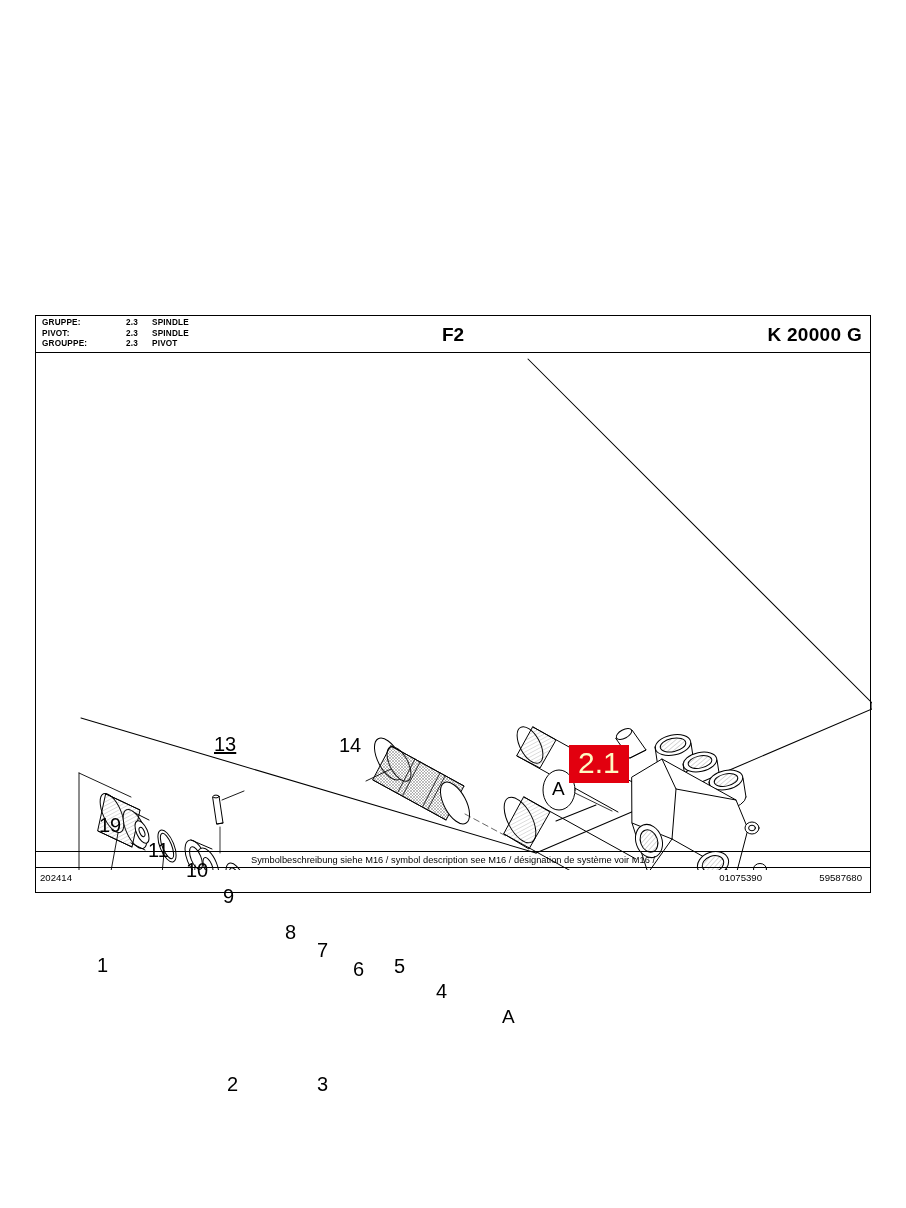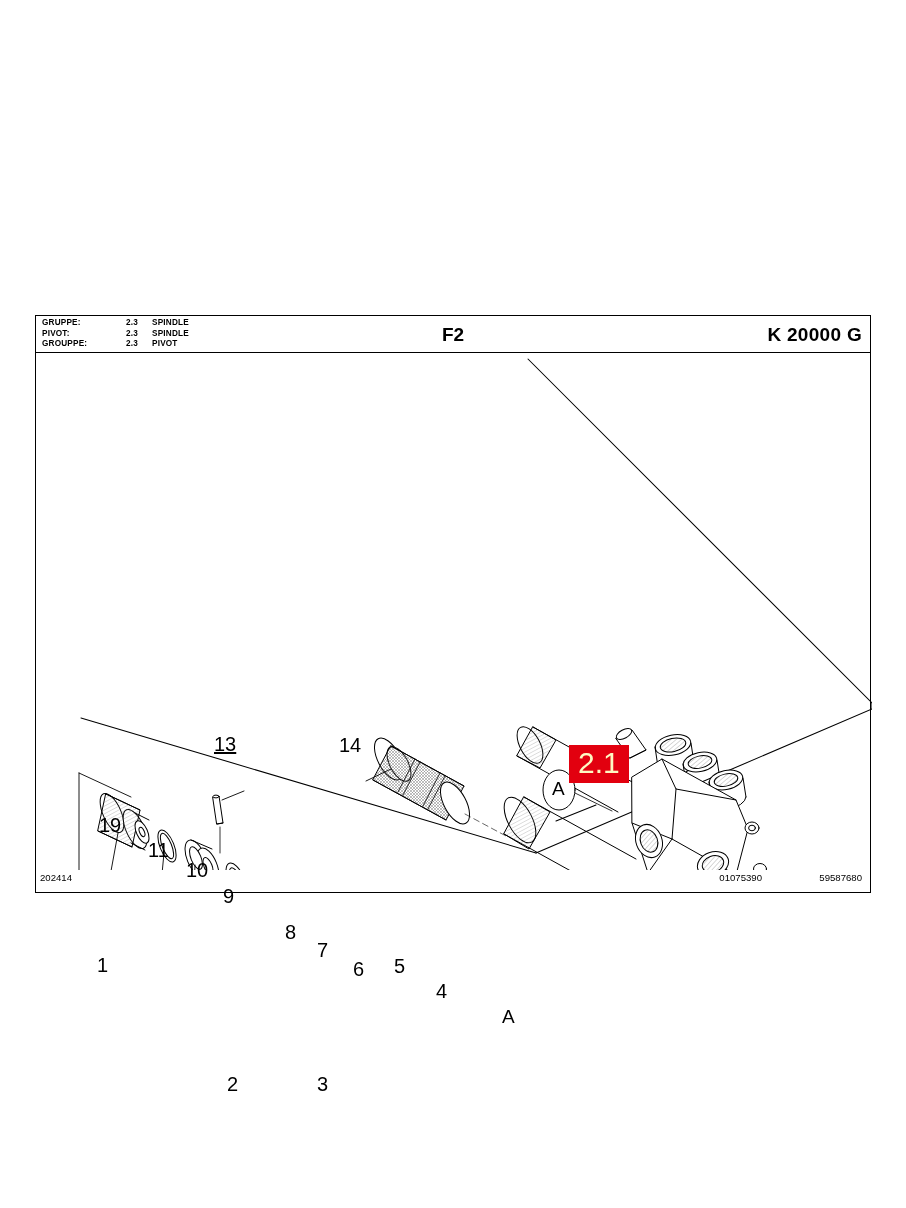--- a/index.html
+++ b/index.html
@@ -411,20 +411,21 @@
     <span class="callout" style="left:249px;top:606px;">8</span>
     <span class="callout" style="left:187px;top:570px;">9</span>
     <span class="callout" style="left:150px;top:544px;">10</span>
     <span class="callout" style="left:112px;top:524px;">11</span>
     <span class="callout" style="left:63px;top:499px;">19</span>
     <span class="callout" style="left:178px;top:418px;text-decoration:underline;">13</span>
     <span class="callout" style="left:303px;top:419px;">14</span>
 
     <div class="badge" style="left: 533px; top: 429px; background: rgb(226, 0, 15); color: #fef9c3;">2.1</div>
 
+    <div class="foot-note">Symbolbeschreibung siehe M16 / symbol description see M16 / désignation de système voir M16 /</div>
     <div class="foot-codes">
       <span class="c c-left">202414</span>
       <span class="c c-mid">01075390</span>
       <span class="c c-right">59587680</span>
     </div>
 
   </div>
 </div>
 
 </body></html>

